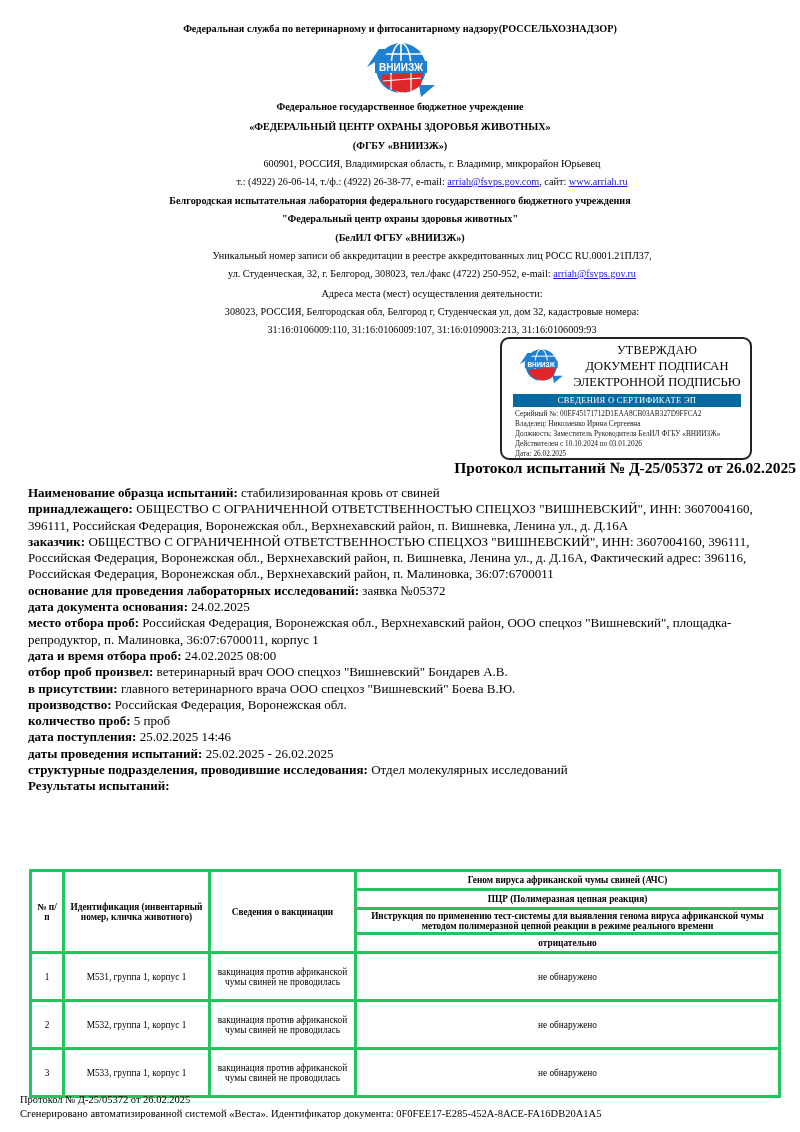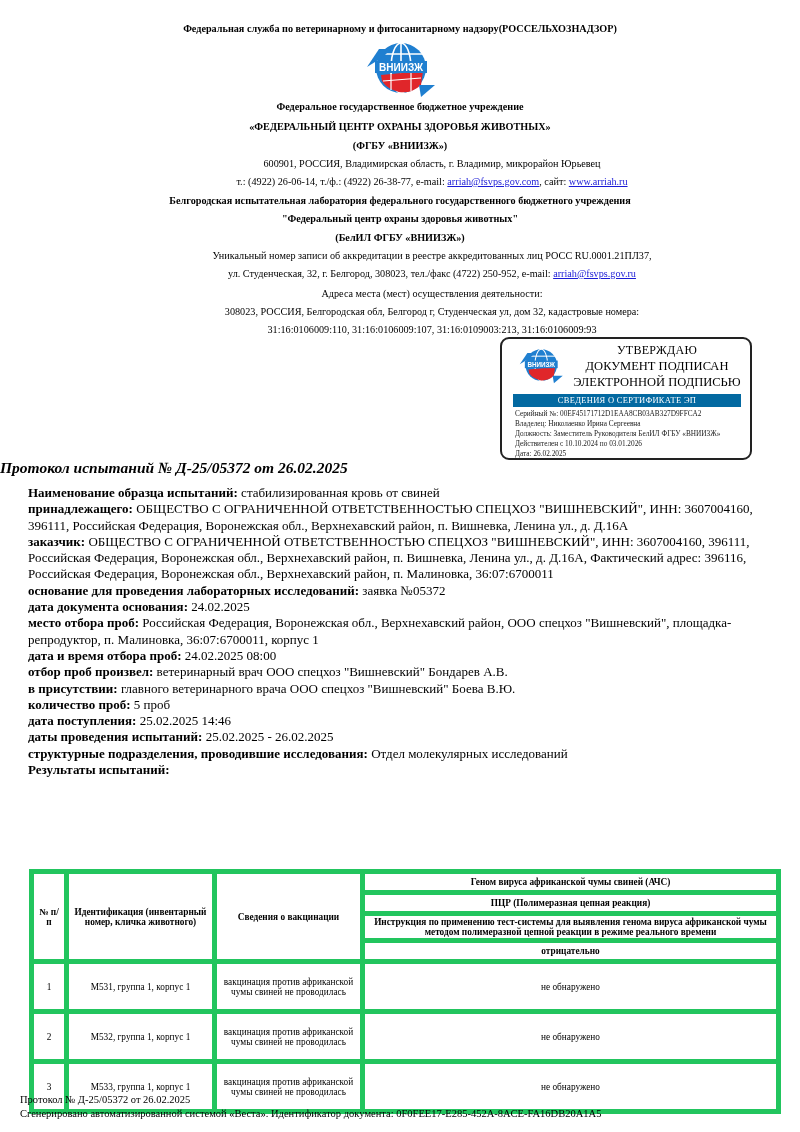--- a/index.html
+++ b/index.html
@@ -20,31 +20,31 @@
            border-radius:9px; box-sizing:border-box; background:#fff;margin-left:43px; }
   #stamp-logo { position:absolute; left:14px; top:6px; width:48px; height:40px; }
   #stamp .t1 { position:absolute; left:60px; width:190px; text-align:center; font-size:12px; top:4px; letter-spacing:0.3px; }
   #stamp .t2 { position:absolute; left:60px; width:190px; text-align:center; font-size:12.5px; top:20px; }
   #stamp .t3 { position:absolute; left:60px; width:190px; text-align:center; font-size:12.5px; top:36px; }
   #stamp .bar { position:absolute; left:11px; top:55px; width:228px; height:13px; background:#0369a1; color:#fff;
                 font-size:8.5px; text-align:center; line-height:13px; letter-spacing:0.3px; }
   #stamp .info { position:absolute; left:13px; font-size:7.3px; white-space:nowrap; color:#222; }
   #si1 { top:70px; } #si2 { top:80px; } #si3 { top:90px; } #si4 { top:100px; } #si5 { top:110px; }
 
-  #title { position:absolute; left:0; width:796px; top:459px; text-align:left; font-weight:bold; font-size:15.5px;font-style:italic; }
+  #title { position:absolute; left:0; width:796px; top:459px; text-align:right; font-weight:bold; font-size:15.5px; }
 
   #fields { position:absolute; left:28px; top:485px; width:750px; font-size:13px; line-height:16.3px;
             font-family:"Liberation Sans Narrow","Liberation Serif",serif; }
   #fields .row { margin:0; }
   #fields .lbl { font-weight:bold; }
   #results-label { font-weight:bold; }
 
   
   #res-table { position:absolute; left:29px; top:869px; width:752px; border-collapse:collapse; font-size:9.3px; }
-  #res-table td, #res-table th { border:5px solid #22c55e; text-align:center; vertical-align:middle; padding:1px 3px; }
+  #res-table td, #res-table th { border:3px solid #22c55e; text-align:center; vertical-align:middle; padding:1px 3px; }
   #res-table th { font-weight:bold; }
   #res-table .h-sm { height:14px; }
   #res-table tbody td { height:43px; font-weight:normal; }
 
   #footer { position:absolute; left:20px; top:1093px; font-size:10.5px; line-height:14px; white-space:nowrap; }
 </style>
 </head>
 <body>
 
 <div id="agency" class="center hdr-b">Федеральная служба по ветеринарному и фитосанитарному надзору(РОССЕЛЬХОЗНАДЗОР)</div>
@@ -115,20 +115,21 @@
 <div id="fields">
   <p class="row"><span class="lbl">Наименование образца испытаний:</span><span> стабилизированная кровь от свиней</span></p>
   <p class="row"><span class="lbl">принадлежащего:</span><span> ОБЩЕСТВО С ОГРАНИЧЕННОЙ ОТВЕТСТВЕННОСТЬЮ СПЕЦХОЗ "ВИШНЕВСКИЙ", ИНН: 3607004160, 396111, Российская Федерация, Воронежская обл., Верхнехавский район, п. Вишневка, Ленина ул., д. Д.16А</span></p>
   <p class="row"><span class="lbl">заказчик:</span><span> ОБЩЕСТВО С ОГРАНИЧЕННОЙ ОТВЕТСТВЕННОСТЬЮ СПЕЦХОЗ "ВИШНЕВСКИЙ", ИНН: 3607004160, 396111, Российская Федерация, Воронежская обл., Верхнехавский район, п. Вишневка, Ленина ул., д. Д.16А, Фактический адрес: 396116, Российская Федерация, Воронежская обл., Верхнехавский район, п. Малиновка, 36:07:6700011</span></p>
   <p class="row"><span class="lbl">основание для проведения лабораторных исследований:</span><span> заявка №05372</span></p>
   <p class="row"><span class="lbl">дата документа основания:</span><span> 24.02.2025</span></p>
   <p class="row"><span class="lbl">место отбора проб:</span><span> Российская Федерация, Воронежская обл., Верхнехавский район, ООО спецхоз "Вишневский", площадка-репродуктор, п. Малиновка, 36:07:6700011, корпус 1</span></p>
   <p class="row"><span class="lbl">дата и время отбора проб:</span><span> 24.02.2025 08:00</span></p>
   <p class="row"><span class="lbl">отбор проб произвел:</span><span> ветеринарный врач ООО спецхоз "Вишневский" Бондарев А.В.</span></p>
   <p class="row"><span class="lbl">в присутствии:</span><span> главного ветеринарного врача ООО спецхоз "Вишневский" Боева В.Ю.</span></p>
+  <p class="row"><span class="lbl">производство:</span><span> Российская Федерация, Воронежская обл.</span></p>
   <p class="row"><span class="lbl">количество проб:</span><span> 5 проб</span></p>
   <p class="row"><span class="lbl">дата поступления:</span><span> 25.02.2025 14:46</span></p>
   <p class="row"><span class="lbl">даты проведения испытаний:</span><span> 25.02.2025 - 26.02.2025</span></p>
   <p class="row"><span class="lbl">структурные подразделения, проводившие исследования:</span><span> Отдел молекулярных исследований</span></p>
   <p class="row" id="results-label">Результаты испытаний:</p>
 </div>
 
 <table id="res-table">
   <thead>
     <tr>

